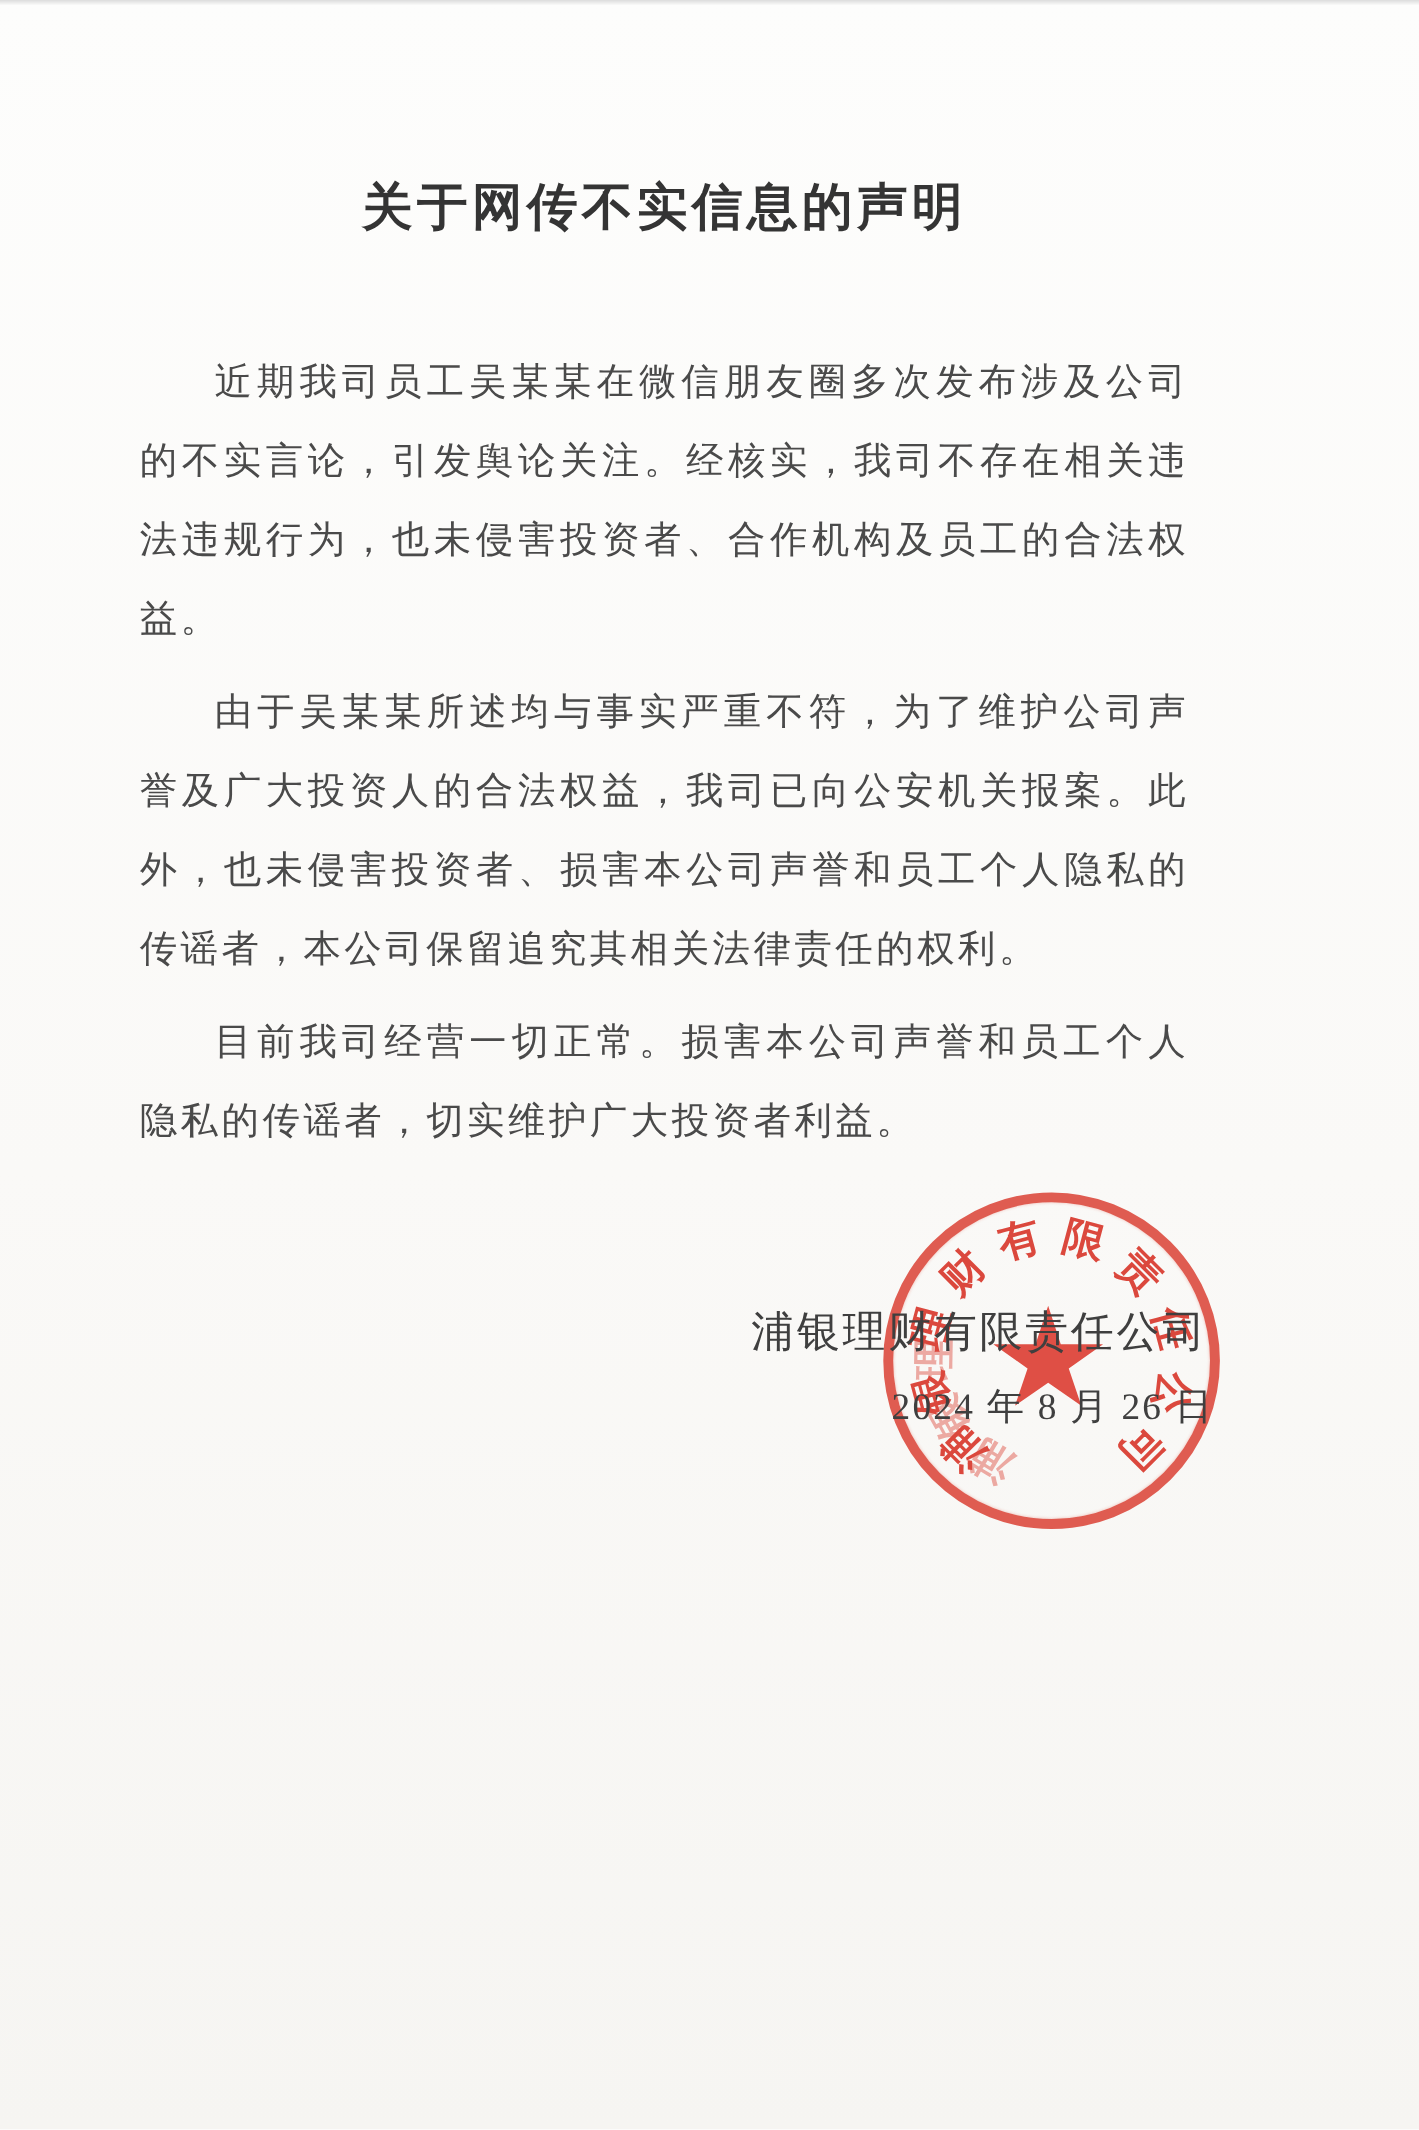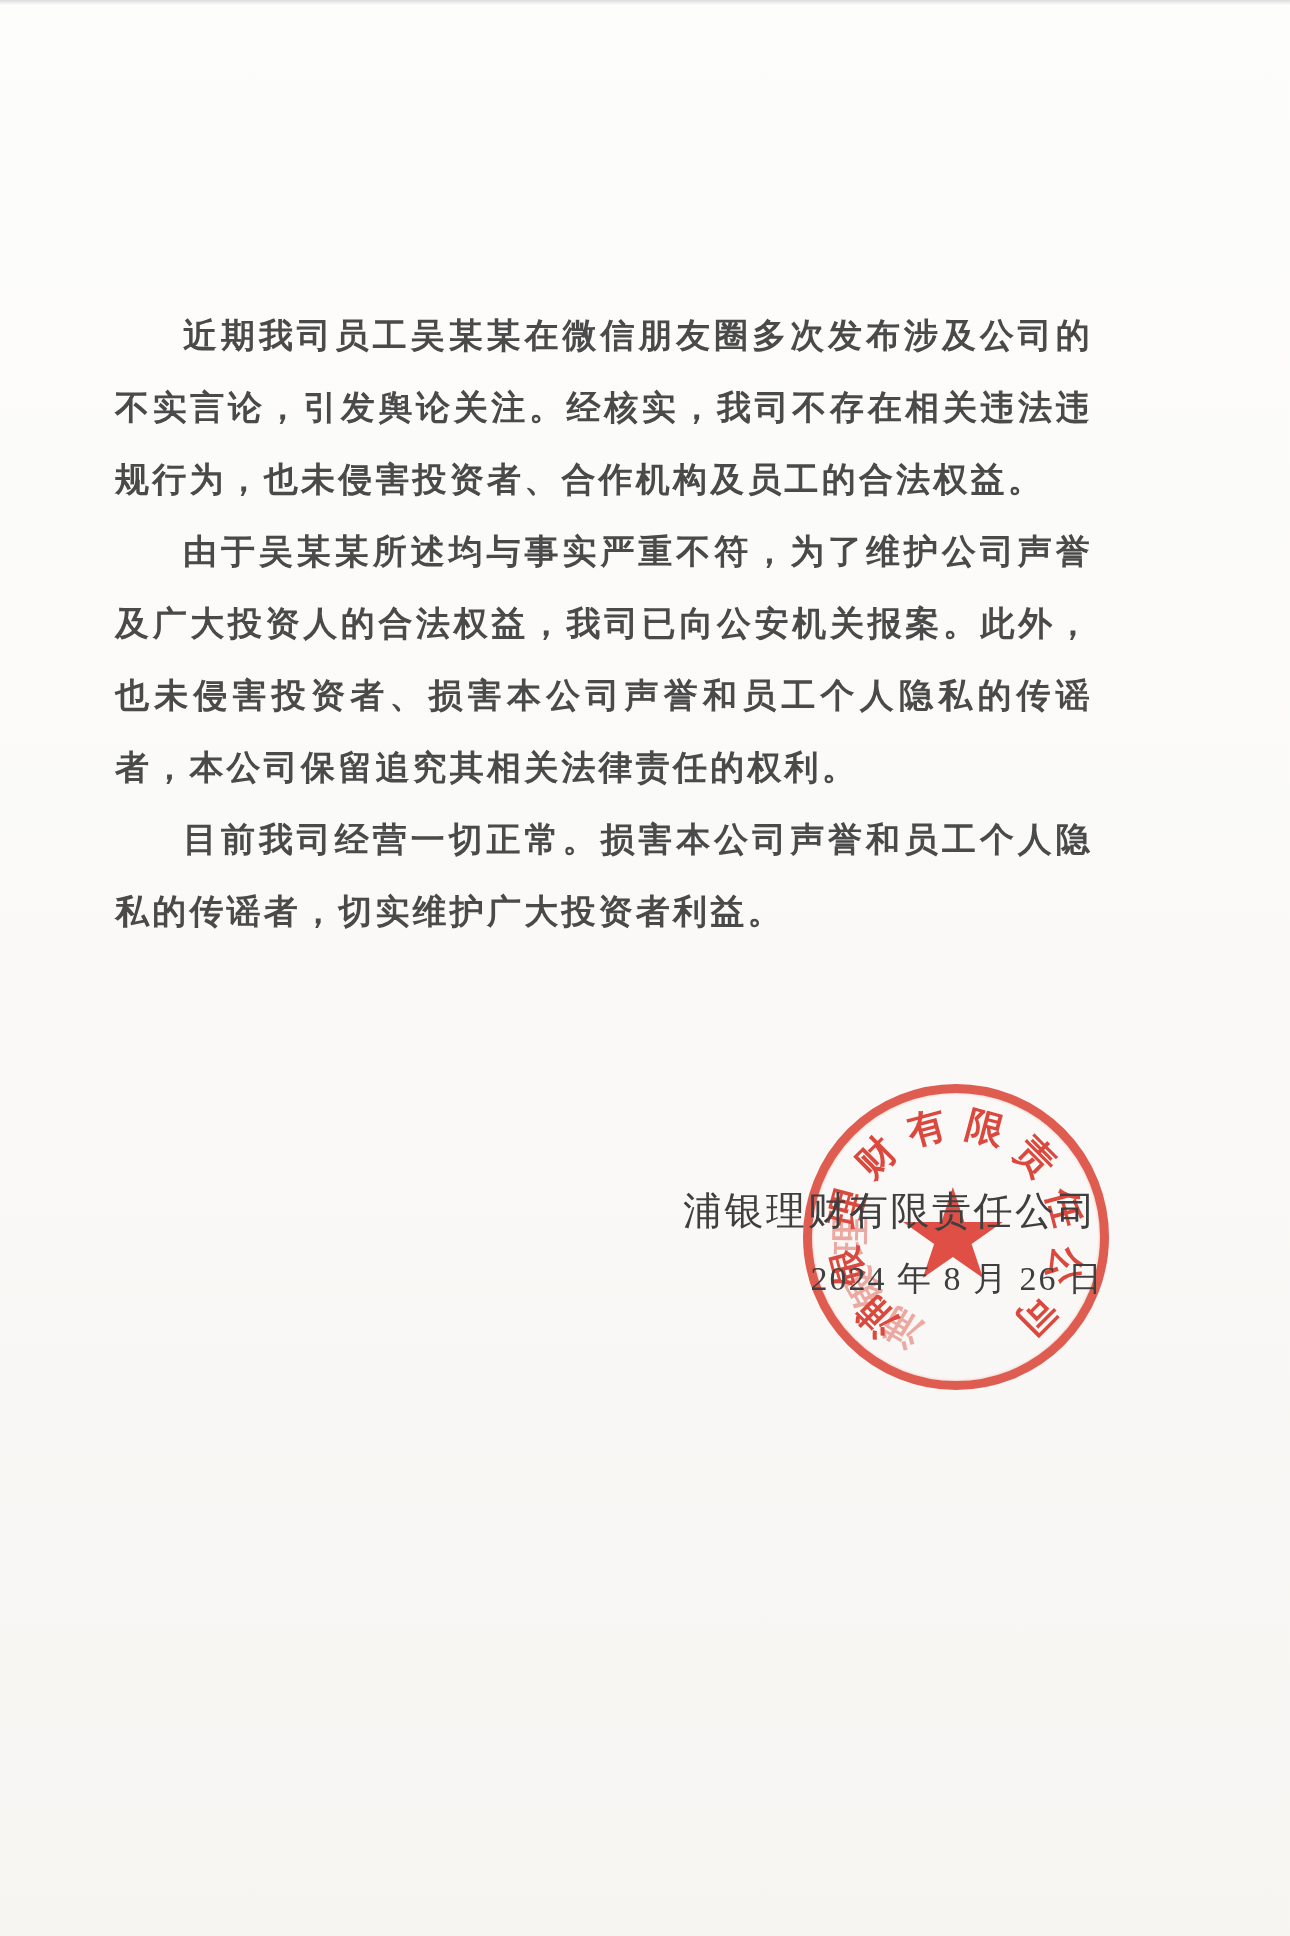--- a/index.html
+++ b/index.html
@@ -29,21 +29,21 @@
   }
   .body-text{
     position:absolute;
     top:300px;left:115px;width:978px;
     font-size:34px;
     line-height:72px;
     letter-spacing:3.2px;
     color:#4a4a4a;
     text-align:justify;
   }
-  .body-text p{margin:0;text-indent:2em;font-weight:bold;}
+  .body-text p{margin:12px;text-indent:2em;}
   .sig-name{
     position:absolute;
     top:1184px;right:192px;
     font-size:39px;
     letter-spacing:2.5px;
     color:#3f3f3f;
     z-index:3;
   }
   .sig-date{
     position:absolute;
@@ -85,20 +85,21 @@
     white-space:pre;
   }
   .seal-char.ghost{opacity:0.45;}
 </style>
 </head>
 <body>
 
 <div class="page">
   <div class="scan-edge"></div>
 
+  <h1 class="doc-title">关于网传不实信息的声明</h1>
 
   <div class="body-text">
     <p>近期我司员工吴某某在微信朋友圈多次发布涉及公司的不实言论，引发舆论关注。经核实，我司不存在相关违法违规行为，也未侵害投资者、合作机构及员工的合法权益。</p>
     <p>由于吴某某所述均与事实严重不符，为了维护公司声誉及广大投资人的合法权益，我司已向公安机关报案。此外，也未侵害投资者、损害本公司声誉和员工个人隐私的传谣者，本公司保留追究其相关法律责任的权利。</p>
     <p>目前我司经营一切正常。损害本公司声誉和员工个人隐私的传谣者，切实维护广大投资者利益。</p>
   </div>
 
   <div class="sig-name">浦银理财有限责任公司</div>
   <div class="sig-date">2024 年 8 月 26 日</div>
 

